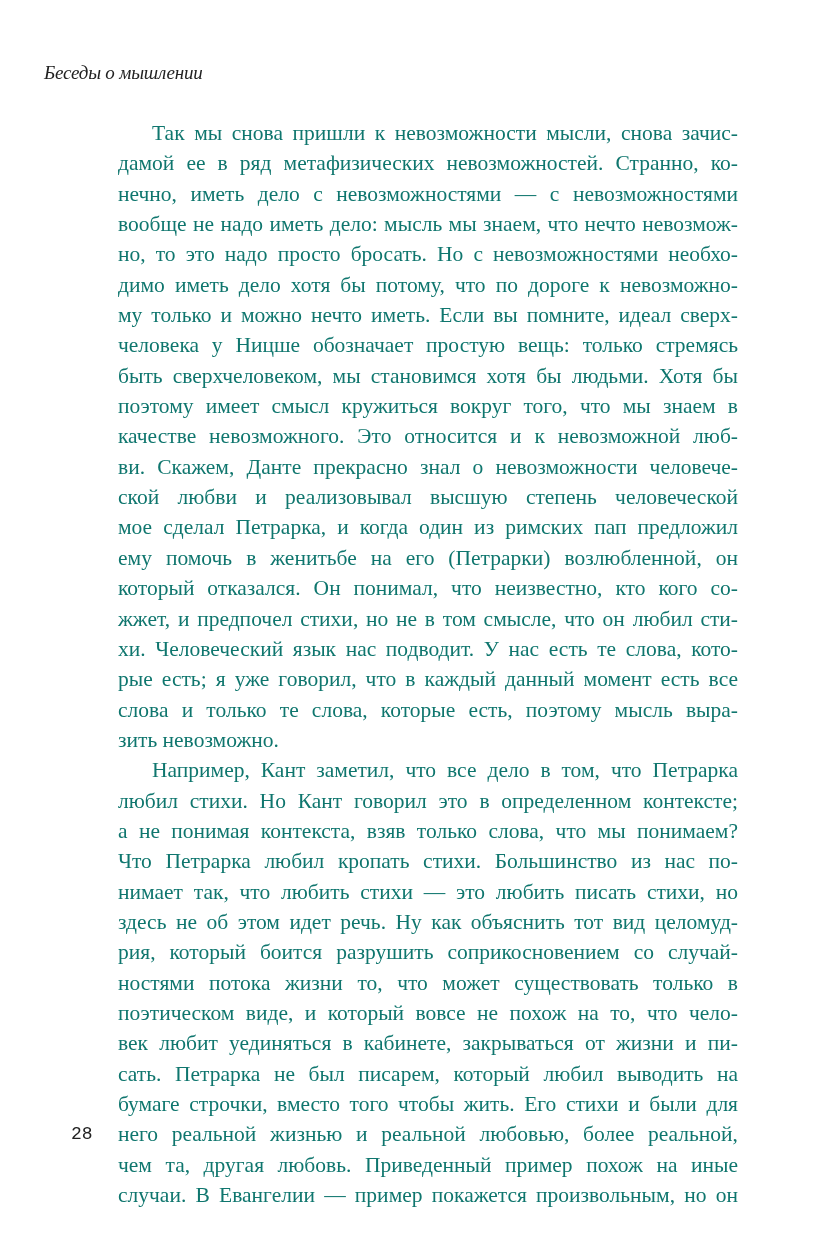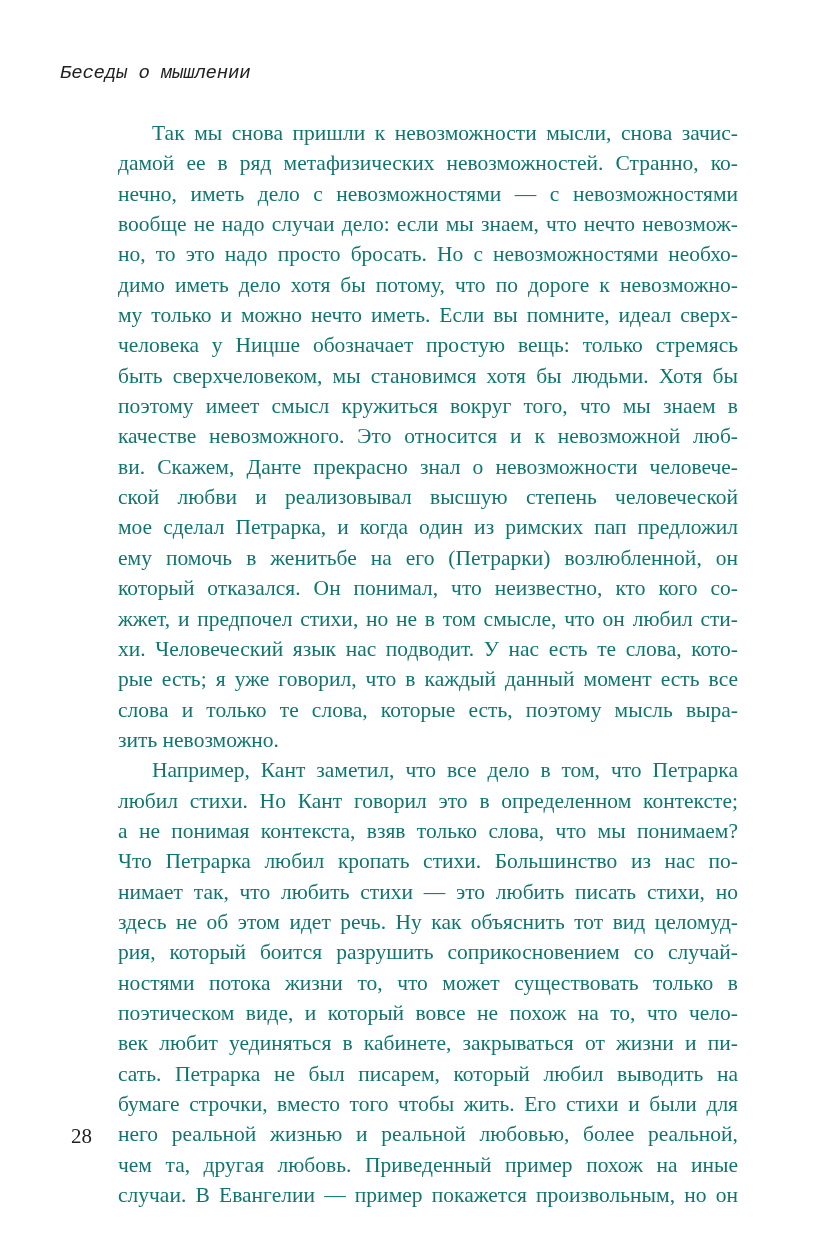--- a/index.html
+++ b/index.html
@@ -1,45 +1,45 @@
 <!DOCTYPE html>
 <html><head>
 <meta charset="utf-8">
 <style>
   html, body { margin: 0; padding: 0; background: #ffffff; }
   body { width: 827px; height: 1240px; position: relative; overflow: hidden; color: #1a1a1a; }
   .running-head {
-    position: absolute; left: 60px; top: 62px;
-    font-family: Liberation Mono, monospace; font-style: italic;
+    position: absolute; left: 44px; top: 62px;
+    font-family: Liberation Serif, serif; font-style: italic;
     font-size: 19px; letter-spacing: -0.2px; color: #222;
   }
   .body-text {
     position: absolute; left: 118px; top: 118px; width: 620px;
     font-family: "Liberation Serif", serif; font-size: 21.5px;
     line-height: 30.35px; color: #0f766e;
   }
   .line { display: block; white-space: nowrap; text-align: justify; text-align-last: justify; height: 30.35px; overflow: visible; }
   .line.last { text-align-last: left; }
   .line.indent { padding-left: 34px; }
   .page-number {
     position: absolute; left: 71px; top: 1124px;
-    font-family: Liberation Serif, serif; font-size: 21px; color: #222;
+    font-family: Liberation Mono, monospace; font-size: 18px; color: #222;
   }
 </style>
 </head>
 <body>
 
 <div class="running-head">Беседы о мышлении</div>
 
 <div class="body-text">
   <div id="p0">
       <span class="line indent">Так мы снова пришли к невозможности мысли, снова зачис-</span>
       <span class="line">дамой ее в ряд метафизических невозможностей. Странно, ко-</span>
       <span class="line">нечно, иметь дело с невозможностями — с невозможностями</span>
-      <span class="line">вообще не надо случаи дело: если мы знаем, что нечто невозмож-</span>
+      <span class="line">вообще не надо иметь дело: мысль мы знаем, что нечто невозмож-</span>
       <span class="line">но, то это надо просто бросать. Но с невозможностями необхо-</span>
       <span class="line">димо иметь дело хотя бы потому, что по дороге к невозможно-</span>
       <span class="line">му только и можно нечто иметь. Если вы помните, идеал сверх-</span>
       <span class="line">человека у Ницше обозначает простую вещь: только стремясь</span>
       <span class="line">быть сверхчеловеком, мы становимся хотя бы людьми. Хотя бы</span>
       <span class="line">поэтому имеет смысл кружиться вокруг того, что мы знаем в</span>
       <span class="line">качестве невозможного. Это относится и к невозможной люб-</span>
       <span class="line">ви. Скажем, Данте прекрасно знал о невозможности человече-</span>
       <span class="line">ской любви и реализовывал высшую степень человеческой</span>
       <span class="line">мое сделал Петрарка, и когда один из римских пап предложил</span>

